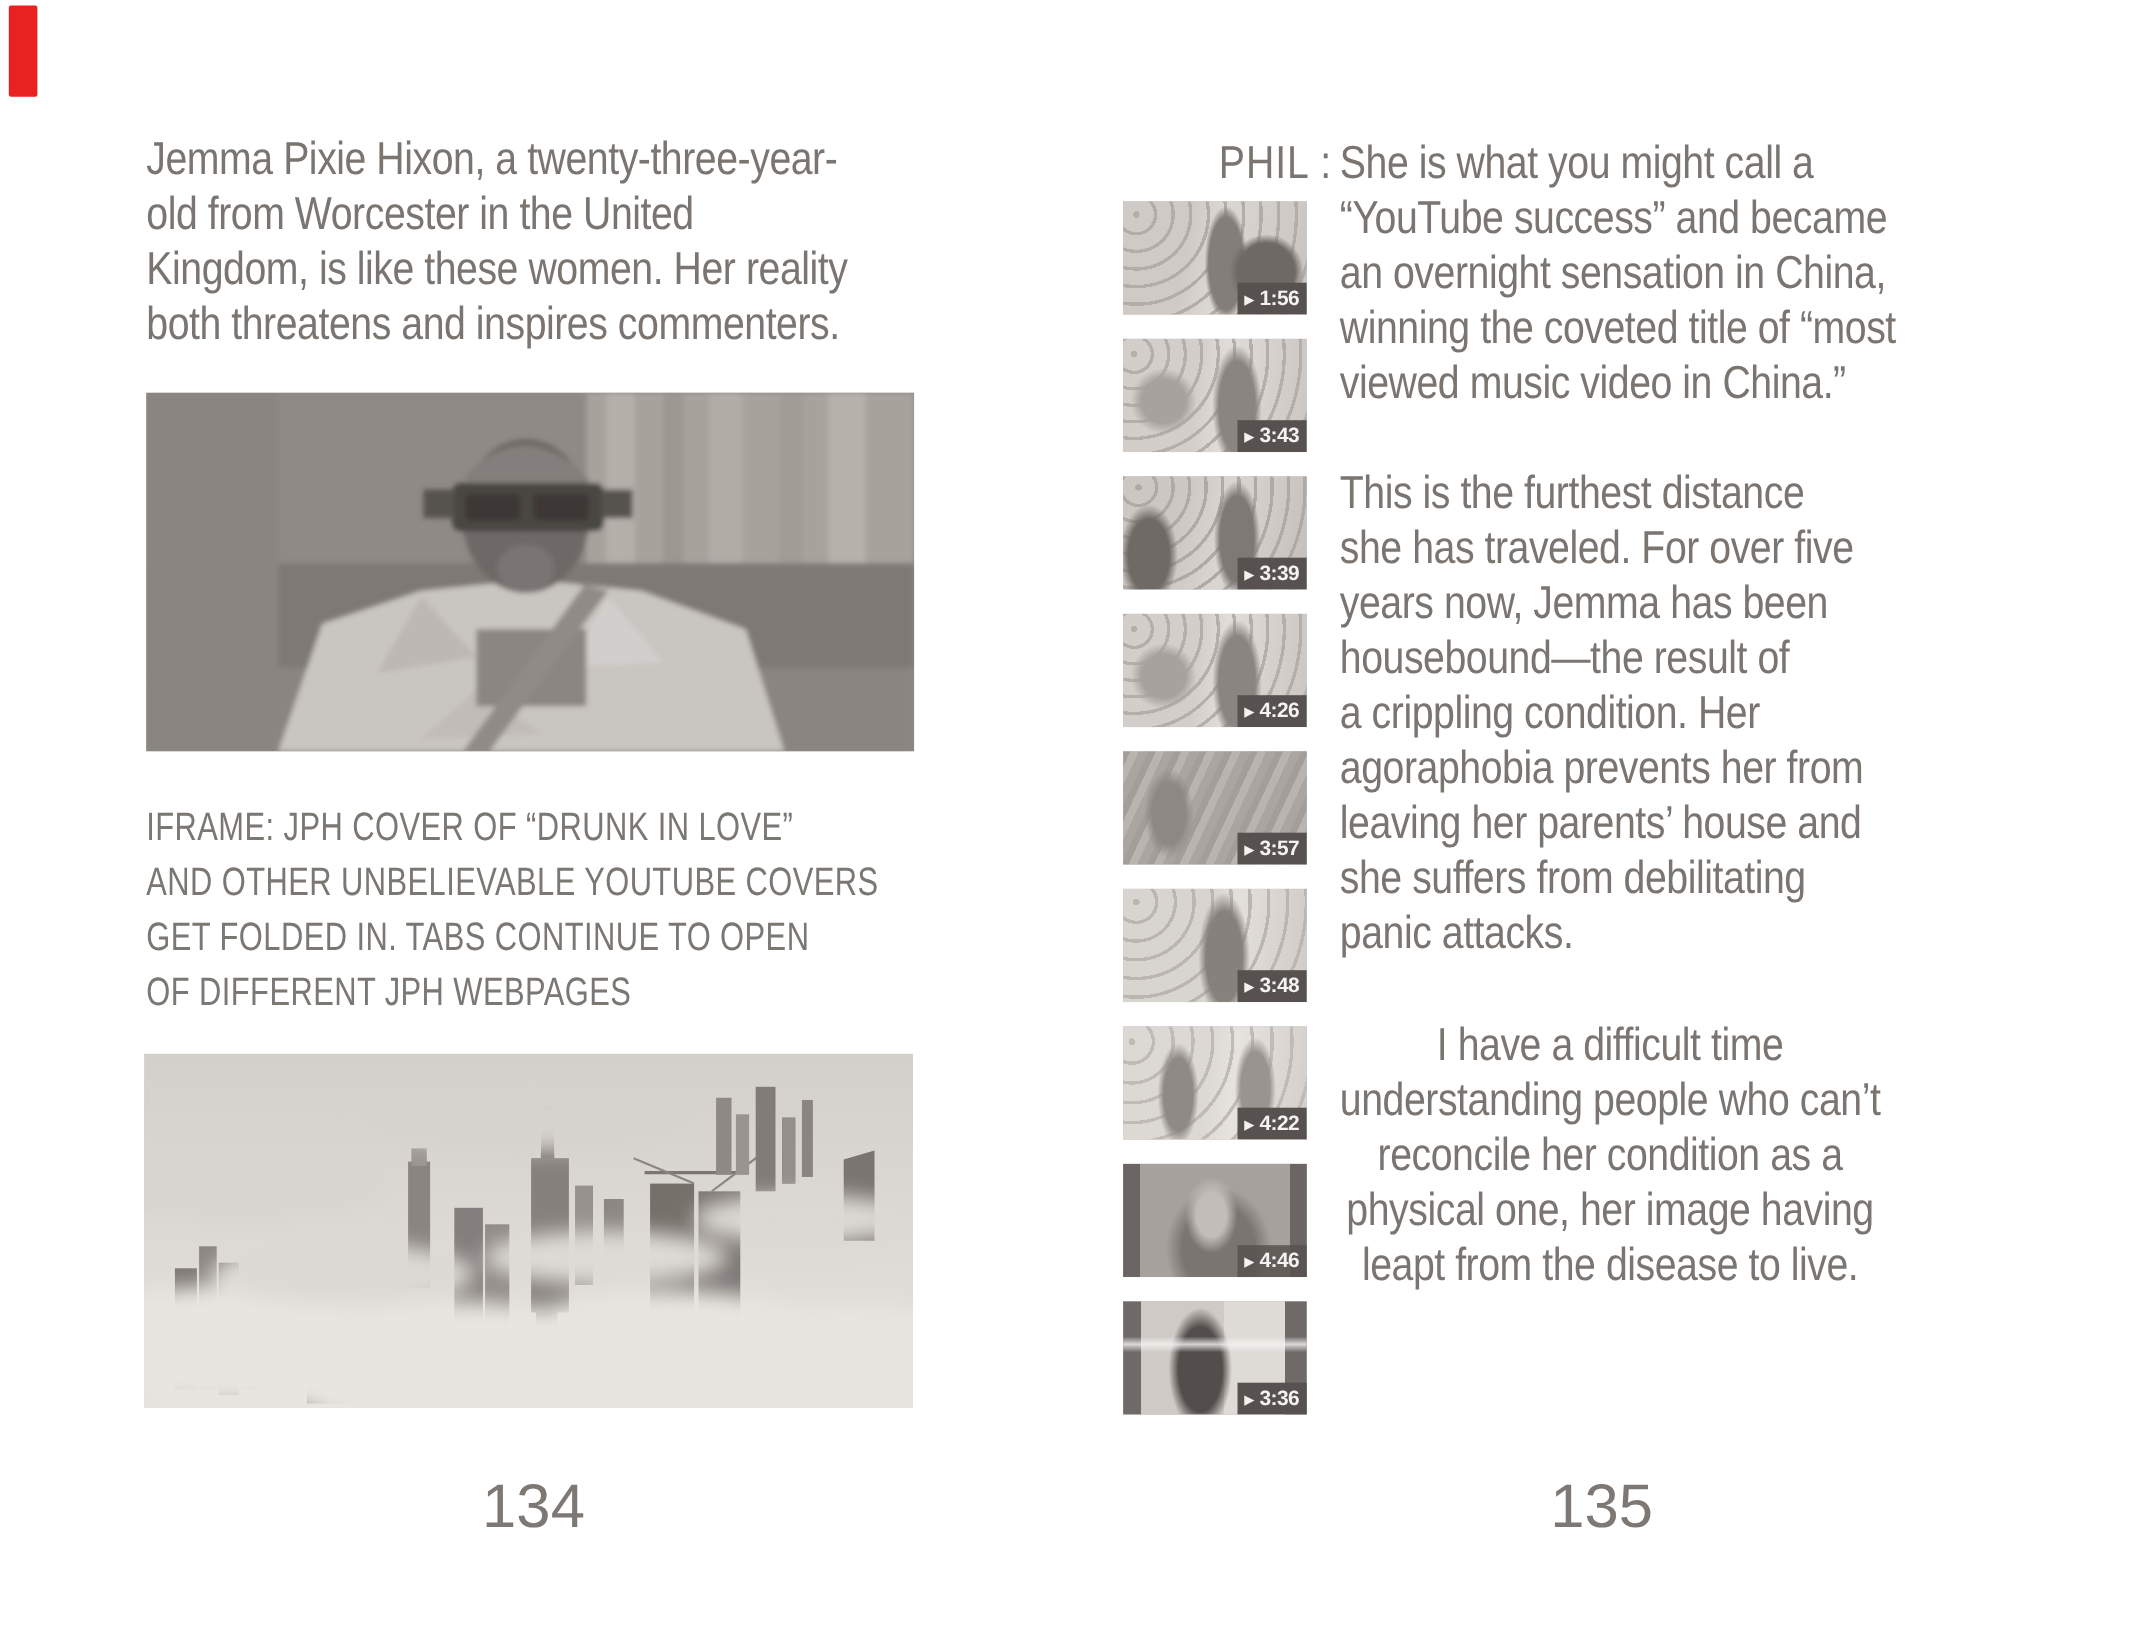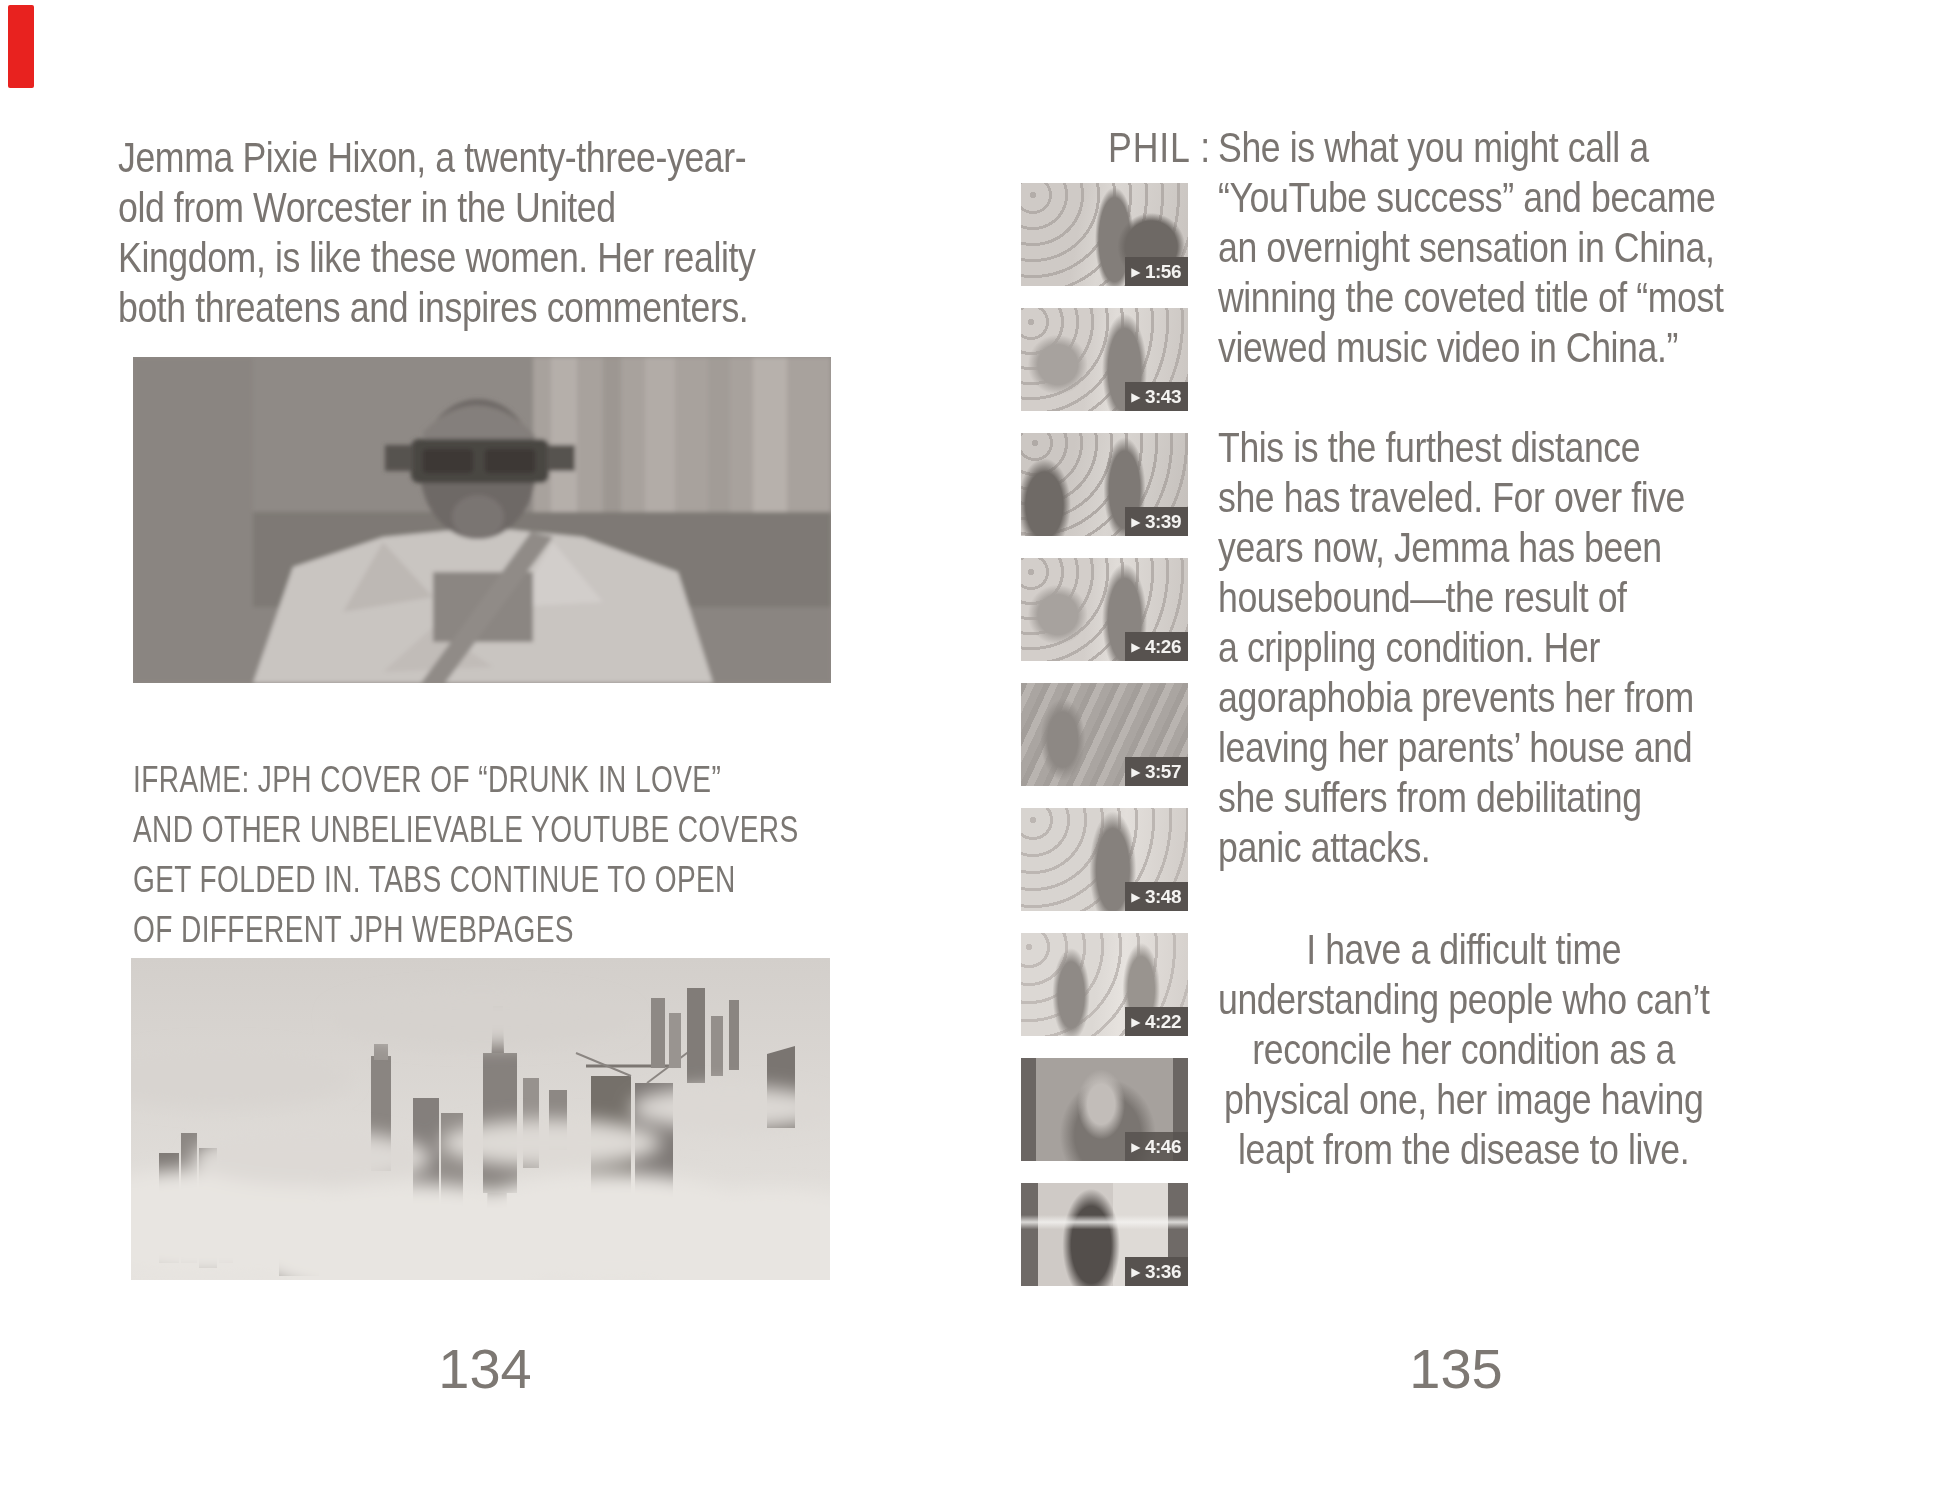--- a/index.html
+++ b/index.html
@@ -79,21 +79,21 @@
          padding:0 7px 0 6px;box-sizing:border-box;font-size:19px;font-weight:bold;letter-spacing:-0.5px;}
   .badge .play{font-size:12px;margin-right:5px;line-height:1;}
 </style>
 </head>
 <body>
 
 <div id="spread">
 
   <div class="red-mark"></div>
 
-  <div class="textblock" style="left:118px;top:119px;margin-top:14px;">
+  <div class="textblock" style="left:133px;top:119px;">
     <div class="tl">Jemma Pixie Hixon, a twenty-three-year-</div>
     <div class="tl">old from Worcester in the United</div>
     <div class="tl">Kingdom, is like these women. Her reality</div>
     <div class="tl">both threatens and inspires commenters.</div>
   </div>
 
   <div class="photo" style="left:133px;top:357px;width:698px;height:326px;">
     <svg width="698" height="326" viewBox="0 0 698 326">
       <defs>
           <filter id="soft">
@@ -122,21 +122,21 @@
         <rect x="278" y="82" width="138" height="44" rx="8" fill="#4a4643"></rect>
         <rect x="290" y="92" width="50" height="24" rx="4" fill="#3d3936"></rect>
         <rect x="352" y="92" width="50" height="24" rx="4" fill="#3d3936"></rect>
         <rect x="252" y="88" width="28" height="26" fill="#565250"></rect>
         <rect x="414" y="88" width="28" height="26" fill="#565250"></rect>
         <ellipse cx="345" cy="160" rx="26" ry="22" fill="#7a7572"></ellipse>
       </g>
     </svg>
   </div>
 
-  <div class="caption" style="left:133px;top:727px;margin-top:28px;">
+  <div class="caption" style="left:133px;top:727px;">
     <div class="cl">IFRAME: JPH COVER OF “DRUNK IN LOVE”</div>
     <div class="cl">AND OTHER UNBELIEVABLE YOUTUBE COVERS</div>
     <div class="cl">GET FOLDED IN. TABS CONTINUE TO OPEN</div>
     <div class="cl">OF DIFFERENT JPH WEBPAGES</div>
   </div>
 
   <div class="photo" style="left:131px;top:958px;width:699px;height:322px;background:#dcd8d4;">
     <svg width="699" height="322" viewBox="0 0 699 322">
       <defs>
         <filter id="cloudblur">

